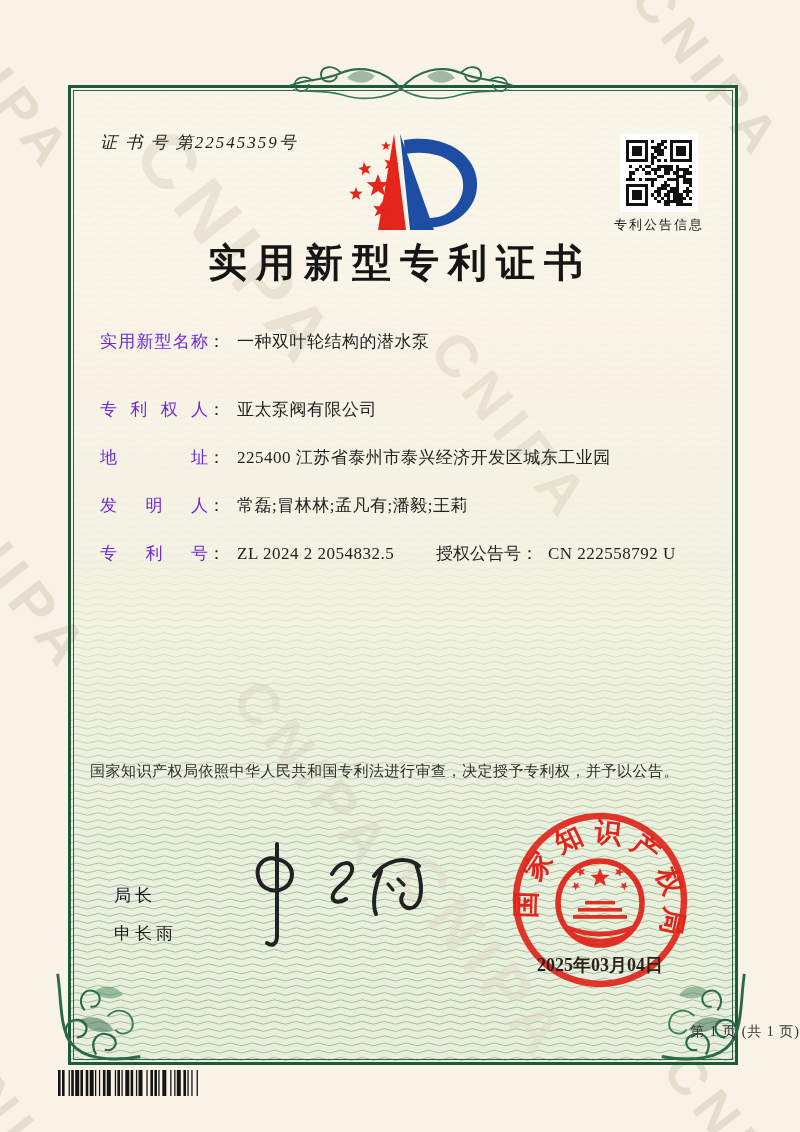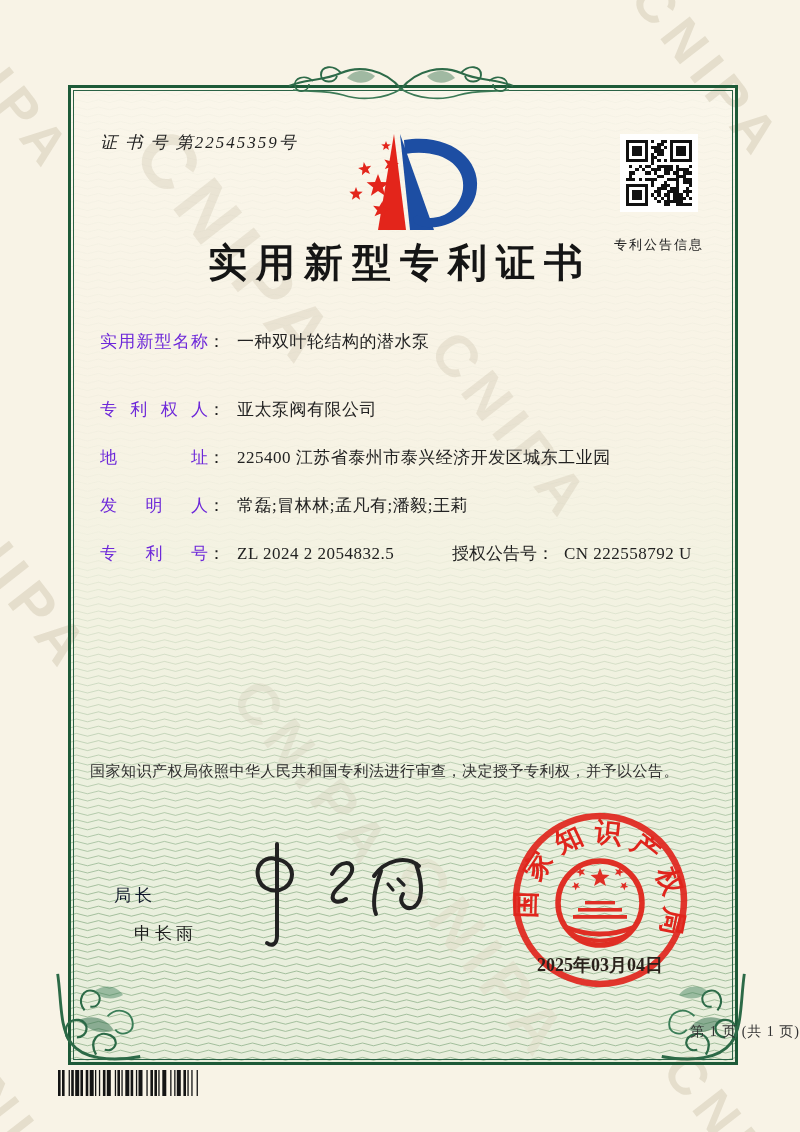--- a/index.html
+++ b/index.html
@@ -17,37 +17,37 @@
       border:3px solid #1d5a38;z-index:3;pointer-events:none;}
   .border-inner{position:absolute;inset:2px;border:1px solid #2a6245;}
   .flourish{position:absolute;z-index:4;pointer-events:none;}
   
   .abs{position:absolute;z-index:5;}
   .cert-no{left:100px;top:131px;font-size:17px;letter-spacing:2px;color:#222;font-style:italic;}
   .logo{left:334px;top:124px;}
   .qr-box{left:620px;top:134px;width:78px;height:78px;background:#fff;display:flex;
       align-items:center;justify-content:center;}
   .qr-label{left:596px;top:216px;width:126px;text-align:center;font-size:13px;
-      letter-spacing:2px;color:#222;margin-top:20px;}
+      letter-spacing:2px;color:#222;}
   .doc-title{left:0;right:0;top:236px;text-align:center;font-size:39px;font-weight:600;
       letter-spacing:9px;color:#151515;}
   .row{position:absolute;left:100px;right:70px;height:26px;font-size:17px;z-index:5;}
   .flabel{display:inline-block;width:108px;text-align:justify;text-align-last:justify;
       vertical-align:top;color:#6d28d9;}
   .flabel.wide{width:140px;}
   .colon{display:inline-block;margin:0 12px 0 0;}
   .fvalue{color:#222;letter-spacing:.5px;margin-top:11px;}
-  .rcol{position:absolute;left:352px;top:0;}
+  .rcol{position:absolute;left:336px;top:0;}
   .rcol .colon{margin-right:10px;}
   .statement{left:90px;top:756px;width:620px;z-index:5;}
   .statement p{margin:0;text-align:left;font-size:15px;line-height:31px;color:#2d2d2d;letter-spacing:.5px;}
   .sig-title{left:114px;top:884px;font-family:"Liberation Sans","DejaVu Sans",sans-serif;
       font-size:17px;letter-spacing:4px;color:#0f172a;}
   .sig-name{left:114px;top:922px;font-family:"Liberation Sans","DejaVu Sans",sans-serif;
-      font-size:17px;letter-spacing:4px;color:#1d1d1d;margin-left:20px;}
+      font-size:17px;letter-spacing:4px;color:#1d1d1d;}
   .signature{left:228px;top:838px;}
   .seal{left:511px;top:811px;z-index:6;}
   .footer{left:0;right:0;top:1023px;text-align:right;font-size:14px;letter-spacing:1px;color:#333;}
   .barcode{left:58px;top:1070px;z-index:5;}
 </style>
 </head>
 <body>
 
 <div id="page">
 

